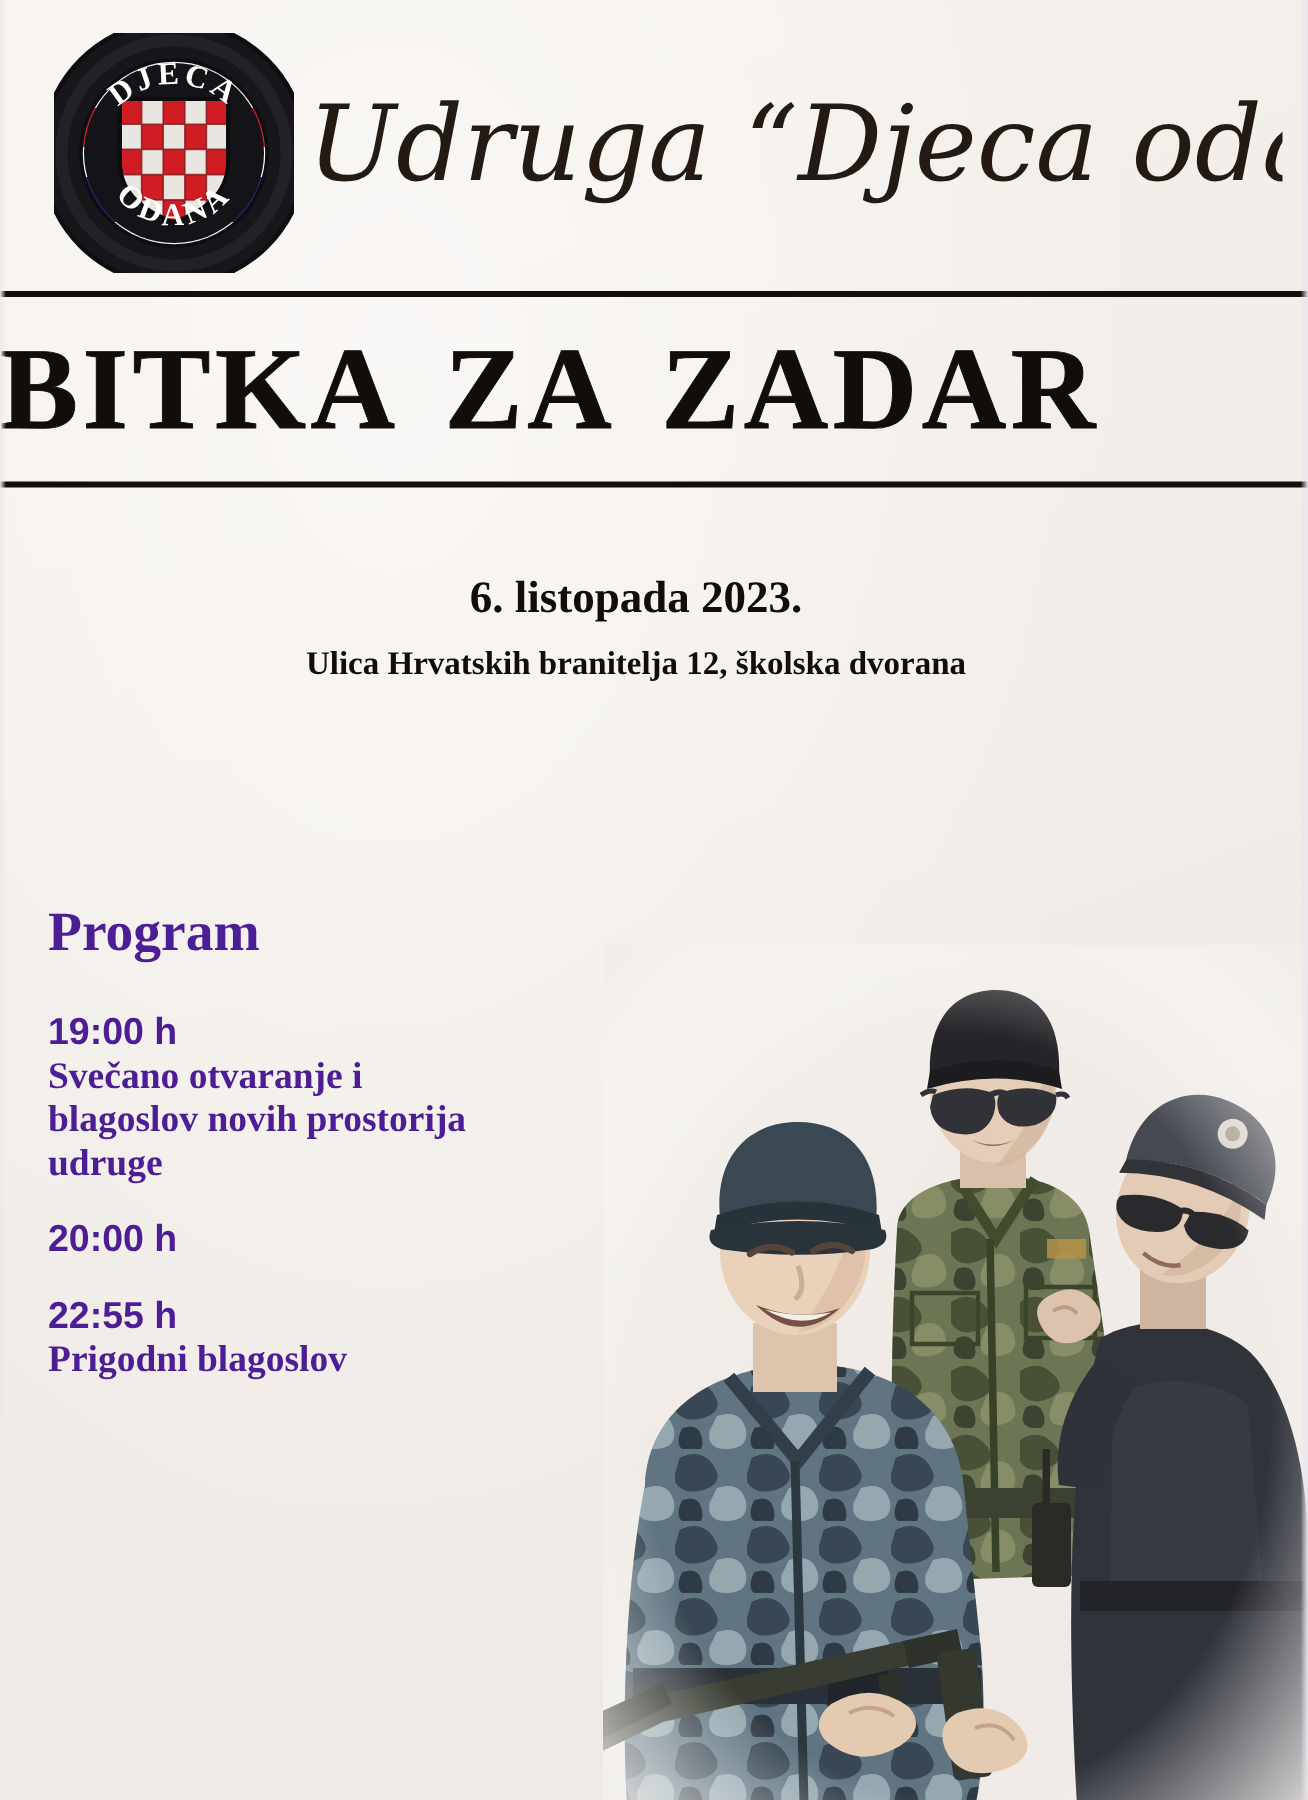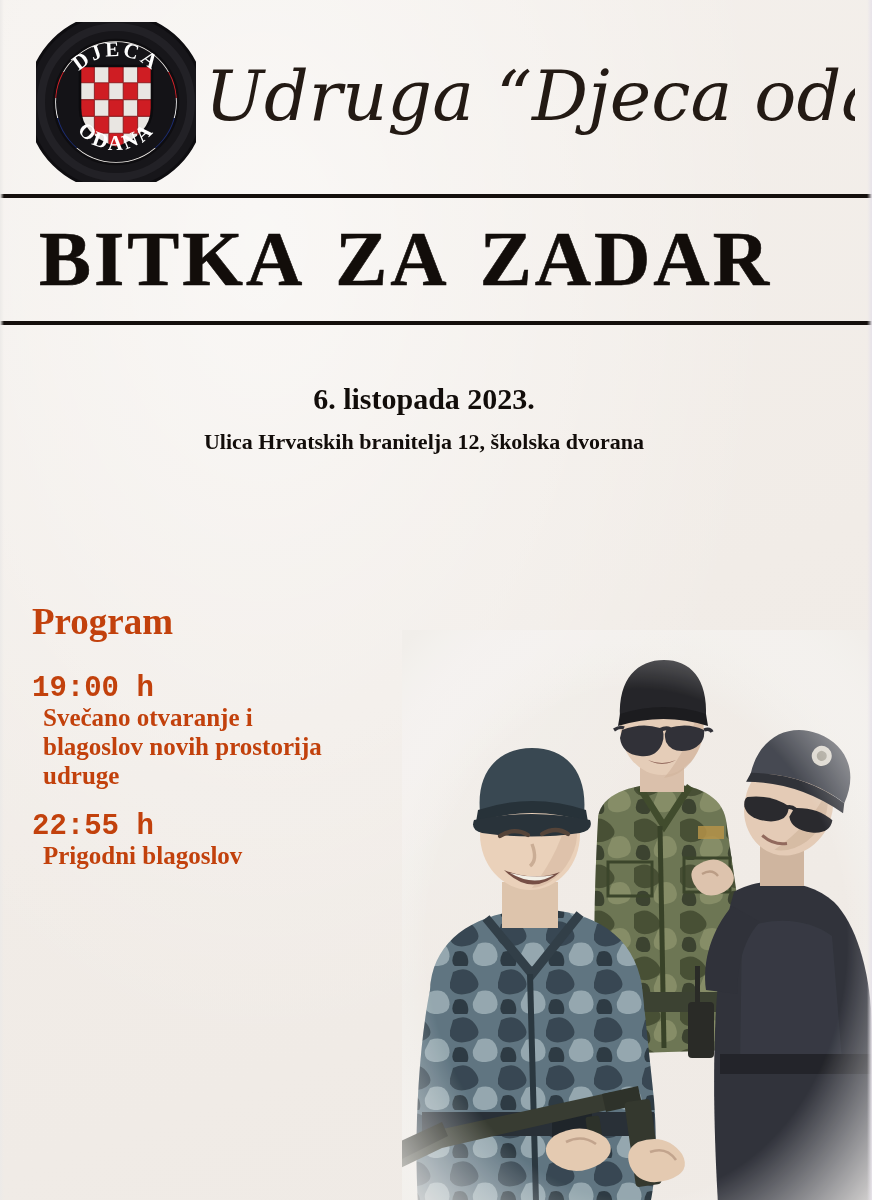--- a/index.html
+++ b/index.html
@@ -67,21 +67,21 @@
     position:absolute; left:0; width:872px;
     height:4px; background:#140f0c;
   }
   .rule.top { top: 194px; }
   .rule.bottom { top: 321px; }
 
   .title {
     position: absolute;
     left: 0; top: 206px;
     width: 772px;
-    text-align: right;
+    text-align: left;
     font-family: "Liberation Serif", "DejaVu Serif", serif;
     font-weight: 700;
     font-size: 78px;
     line-height: 106px;
     letter-spacing: 3px;
     color: #120d0a;
     white-space: nowrap;
     -webkit-text-stroke: .6px #120d0a;
   }
   .title .gap { display:inline-block; width:30px; }
@@ -95,43 +95,42 @@
     font-weight: 700;
   }
   .eventinfo .date { font-size: 30px; line-height: 42px; }
   .eventinfo .address { font-size: 22px; line-height: 44px; }
 
   
   .program {
     position: absolute;
     left: 32px; top: 600px;
     width: 440px;
-    color: #c2410c;
+    color: #4c1d95;
   }
   .program-heading {
     font-family: "Liberation Serif","DejaVu Serif",serif;
     font-weight: 700;
     font-size: 37px;
     line-height: 44px;
     margin-bottom: 30px;
   }
   .program-item { margin-bottom: 22px; }
   .program-item .time {
-    font-family: Liberation Mono, monospace;
+    font-family: Liberation Sans, sans-serif;
     font-weight: 700;
-    font-size: 29px;
+    font-size: 25px;
     line-height: 29px;
   }
   .program-item .desc {
     font-family: "Liberation Serif","DejaVu Serif",serif;
     font-weight: 700;
     font-size: 25px;
     line-height: 29px;
     white-space: pre-line;
-    margin-left: 11px;
   }
 
   
   .photo {
     position: absolute;
     right: 0; bottom: 0;
     width: 470px; height: 570px;
     pointer-events: none;
   }
   .photo svg { display:block; width:100%; height:100%; }
@@ -315,20 +314,21 @@
       <div class="time">19:00 h</div>
       <div class="desc">Svečano otvaranje i
 blagoslov novih prostorija
 udruge</div>
     </div>
 
     <div class="program-item">
     </div>
 
     <div class="program-item">
+      <div class="time">20:00 h</div>
     </div>
 
     <div class="program-item">
       <div class="time">22:55 h</div>
       <div class="desc">Prigodni blagoslov</div>
     </div>
   </div>
 
   <div class="photo">
     <svg viewBox="0 0 470 570" aria-hidden="true">

